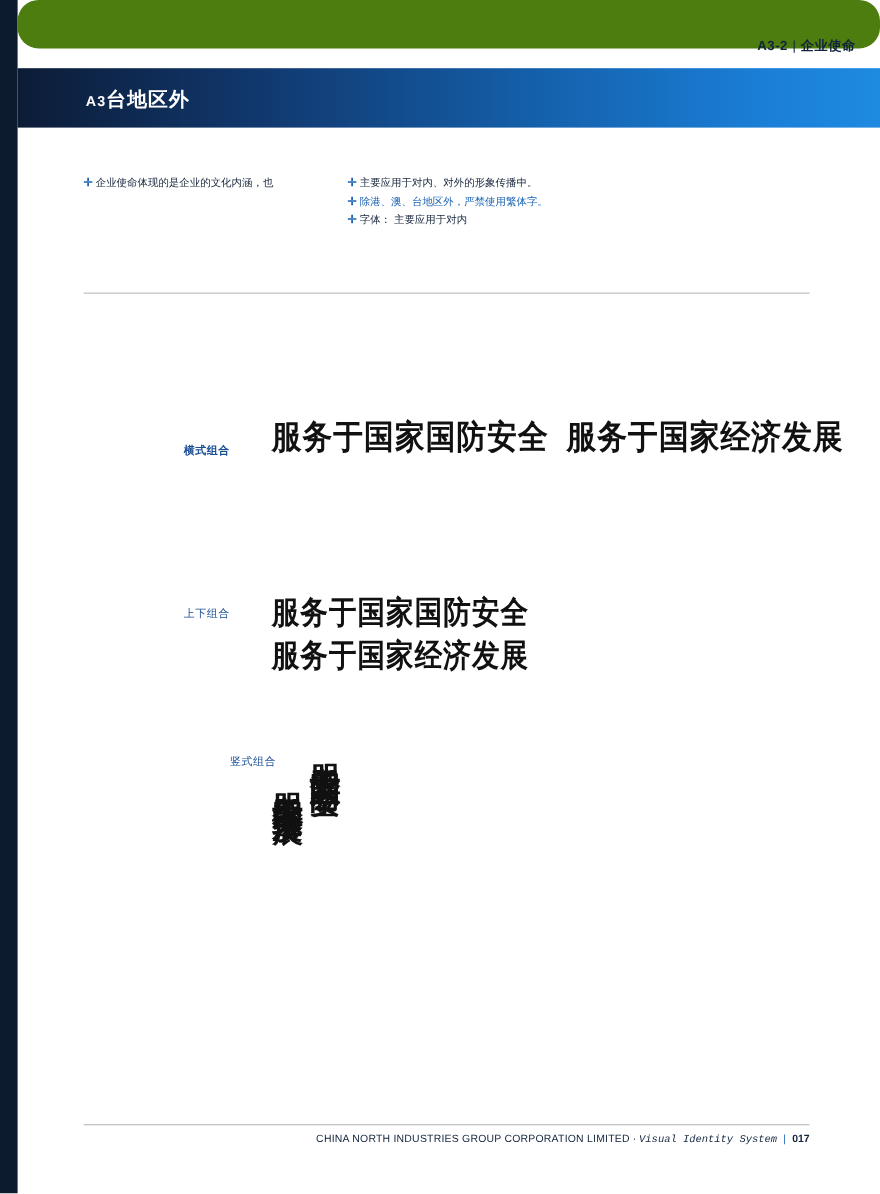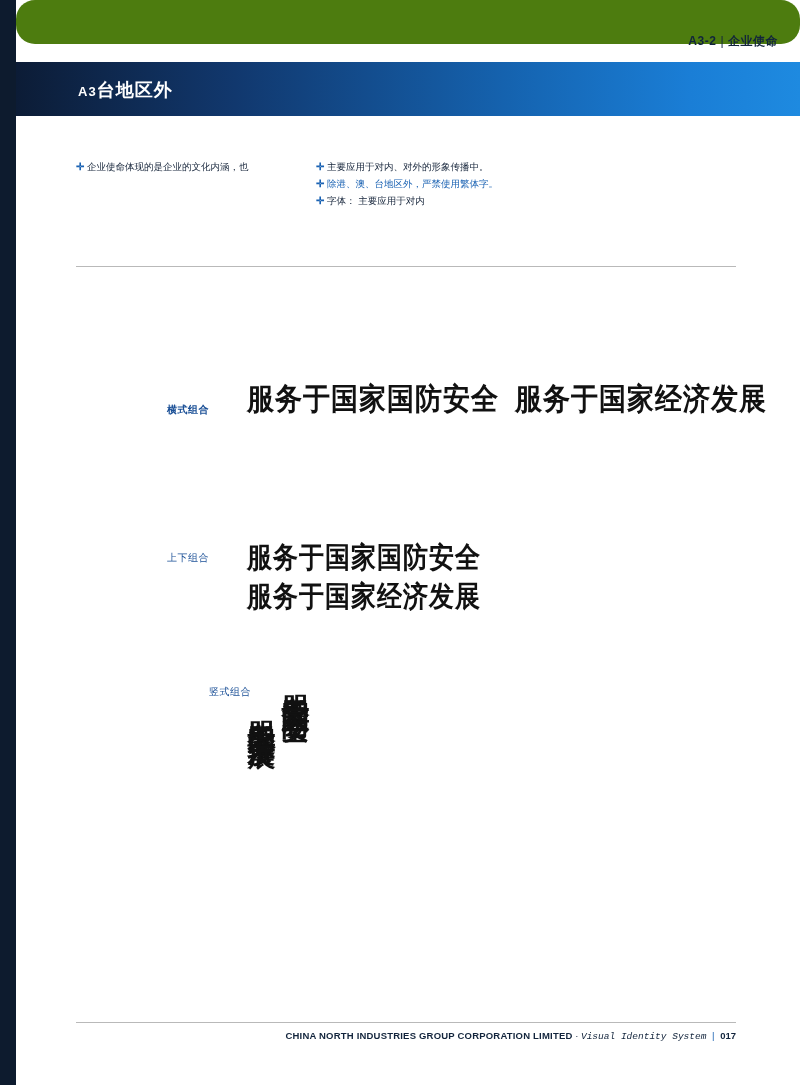--- a/index.html
+++ b/index.html
@@ -199,21 +199,21 @@
     background: #b9b9b9;
   }
   .footer {
     position: absolute;
     right: 64px;
     top: 1030px;
     font-size: 9.5px;
     color: #12243c;
     white-space: nowrap;
   }
-  .footer .brand { font-weight: bold; letter-spacing: 0.2px; }
+  .footer .brand { font-weight: normal; letter-spacing: 0.2px; }
   .footer .vis { font-style: italic; font-family: Liberation Mono, monospace; }
   .footer .bar { color: #1a62b3; margin: 0 3px; }
   .footer .pageno { font-weight: bold; color: #12243c; }
 </style>
 </head>
 <body>
 
 <div class="left-spine"></div>
 
 <div class="header-bar">

